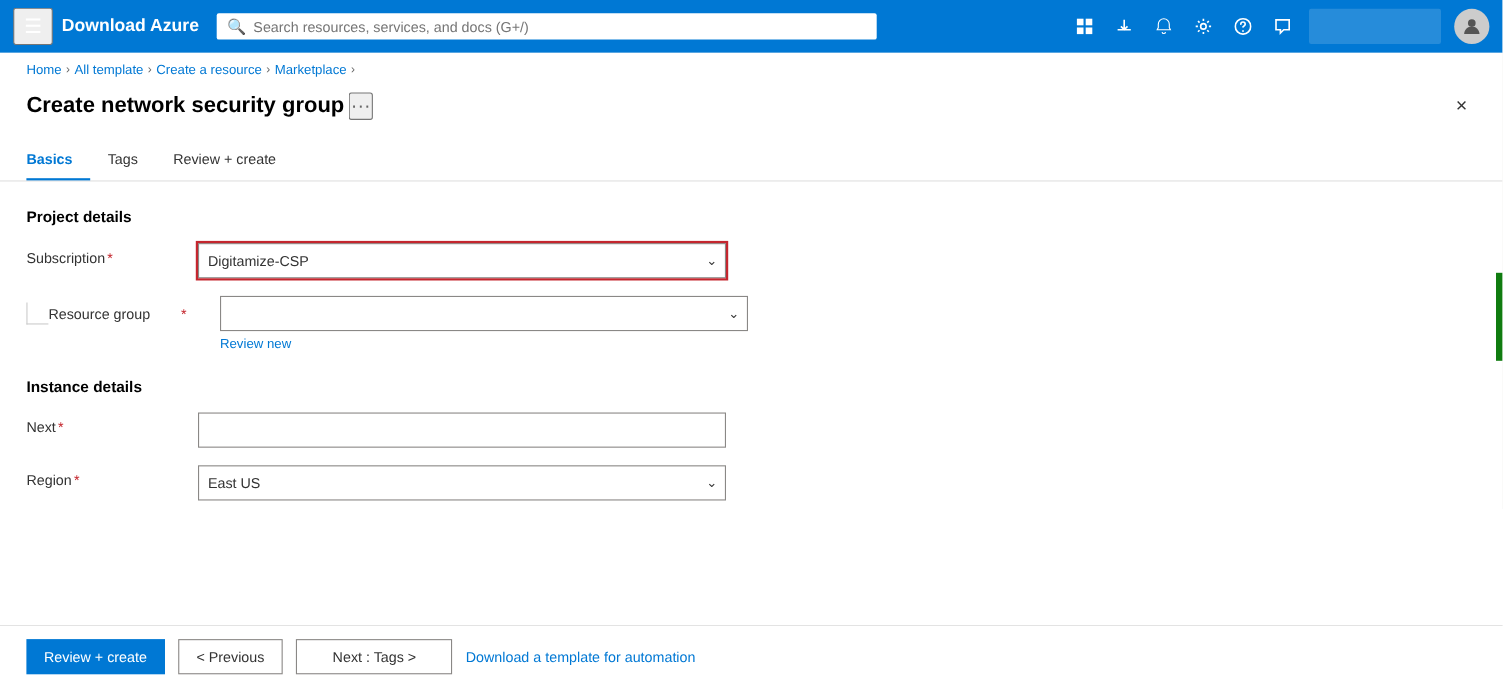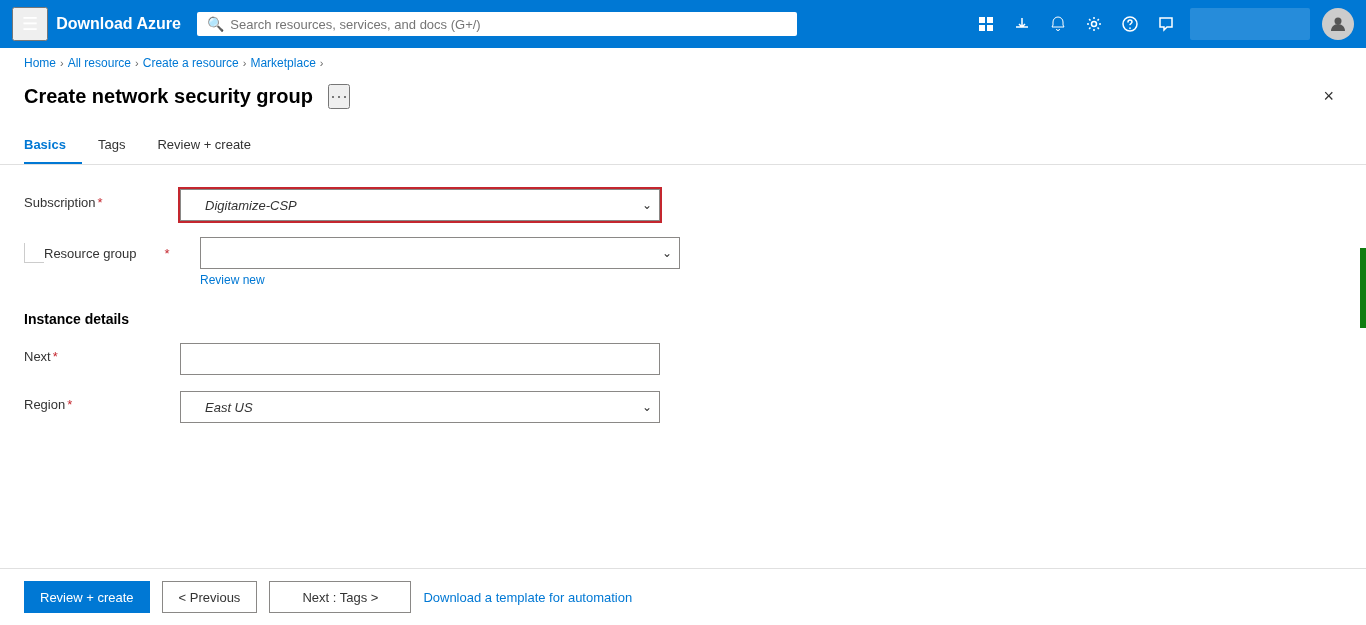--- a/index.html
+++ b/index.html
@@ -106,21 +106,21 @@
     
     .page-header {
       padding: 4px 24px 16px 24px;
       display: flex;
       align-items: center;
       justify-content: space-between;
     }
     .page-title-row {
       display: flex;
       align-items: center;
-      gap: 15px;
+      gap: 4px;
     }
     .page-title {
       font-size: 20px;
       font-weight: 600;
       color: #000;
     }
     .page-title-more {
       color: #666;
       font-size: 18px;
       cursor: pointer;
@@ -187,26 +187,25 @@
     }
     .select-wrapper {
       position: relative;
       width: 100%;
     }
     .select-wrapper select {
       width: 100%;
       height: 32px;
       border: 1px solid #8a8886;
       background: #fff;
-      padding: 0 24px;
+      padding: 0 8px;
       font-size: 13px;
       color: #333;
       cursor: pointer;
       appearance: none;
-      font-style: italic;
       -webkit-appearance: none;
     }
     .select-wrapper .chevron {
       position: absolute;
       right: 8px;
       top: 50%;
       transform: translateY(-50%);
       pointer-events: none;
       font-size: 12px;
       color: #333;
@@ -356,21 +355,21 @@
         </svg>
     </div>
   </div>
 </div>
 
 <div class="main-wrapper">
 
   <div class="breadcrumb">
     <a href="#">Home</a>
     <span class="breadcrumb-sep">›</span>
-    <a href="#">All resource</a>
+    <a href="#">All template</a>
     <span class="breadcrumb-sep">›</span>
     <a href="#">Create a resource</a>
     <span class="breadcrumb-sep">›</span>
     <a href="#">Marketplace</a>
     <span class="breadcrumb-sep">›</span>
   </div>
 
   <div class="page-header">
     <div class="page-title-row">
       <h1 class="page-title">Create network security group</h1>
@@ -380,20 +379,21 @@
   </div>
 
   <div class="tabs">
     <a class="tab active">Basics</a>
     <a class="tab">Tags</a>
     <a class="tab">Review + create</a>
   </div>
 
   <div class="form-content">
 
+    <div class="section-title">Project details</div>
 
     <div class="form-group">
       <div class="form-label">
         <span>Subscription</span>
         <span style="color:#c4262e">*</span>
       </div>
       <div class="form-control-wrapper">
         <div class="select-wrapper">
           <select class="select-highlighted">
             <option>Digitamize-CSP</option>

